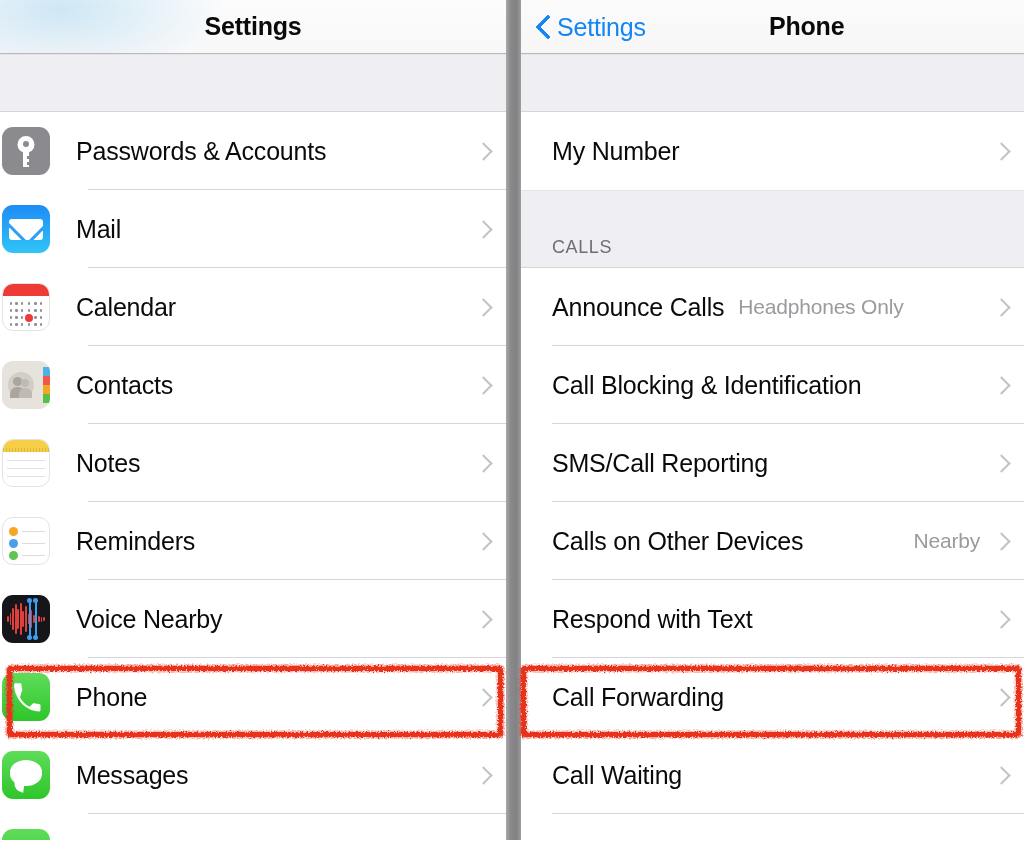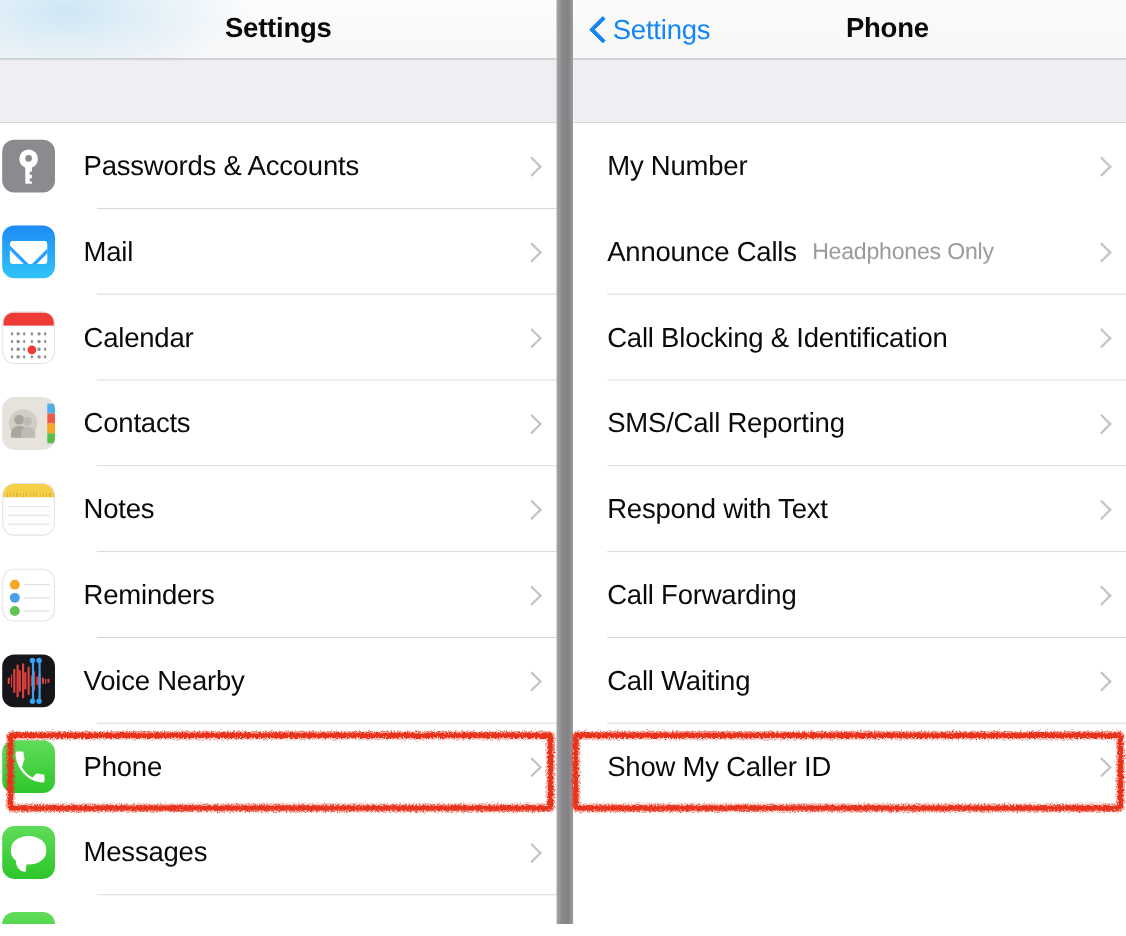--- a/index.html
+++ b/index.html
@@ -11,21 +11,21 @@
     background: #ffffff;
     font-family: "Liberation Sans", sans-serif;
     -webkit-font-smoothing: antialiased;
   }
 
   #screen {
     position: relative;
     width: 1024px;
     height: 840px;
     overflow: hidden;
-    background: #fca5a5;
+    background: #0ea5e9;
   }
 
   
   .panel {
     position: absolute;
     top: 0;
     height: 851px;
     overflow: hidden;
     background: #ffffff;
   }
@@ -585,20 +585,23 @@
     <div class="gap-band"></div>
 
     <div class="list">
       <div class="row row-right">
         <span class="row-label">My Number</span>
         <span class="row-spacer"></span>
         <span class="chevron"></span>
       </div>
     </div>
 
+    <div class="section-header">
+      <span class="section-header-label">CALLS</span>
+    </div>
 
     <div class="list">
 
       <div class="row row-right">
         <span class="row-label">Announce Calls</span>
         <span class="row-value">Headphones Only</span>
         <span class="row-spacer"></span>
         <span class="chevron"></span>
         <span class="row-sep"></span>
       </div>
@@ -610,20 +613,27 @@
         <span class="row-sep"></span>
       </div>
 
       <div class="row row-right">
         <span class="row-label">SMS/Call Reporting</span>
         <span class="row-spacer"></span>
         <span class="chevron"></span>
         <span class="row-sep"></span>
       </div>
 
+      <div class="row row-right">
+        <span class="row-label">Calls on Other Devices</span>
+        <span class="row-spacer"></span>
+        <span class="row-value">Nearby</span>
+        <span class="chevron" style="margin-left:14px"></span>
+        <span class="row-sep"></span>
+      </div>
 
       <div class="row row-right">
         <span class="row-label">Respond with Text</span>
         <span class="row-spacer"></span>
         <span class="chevron"></span>
         <span class="row-sep"></span>
       </div>
 
       <div class="row row-right">
         <span class="row-label">Call Forwarding</span>

